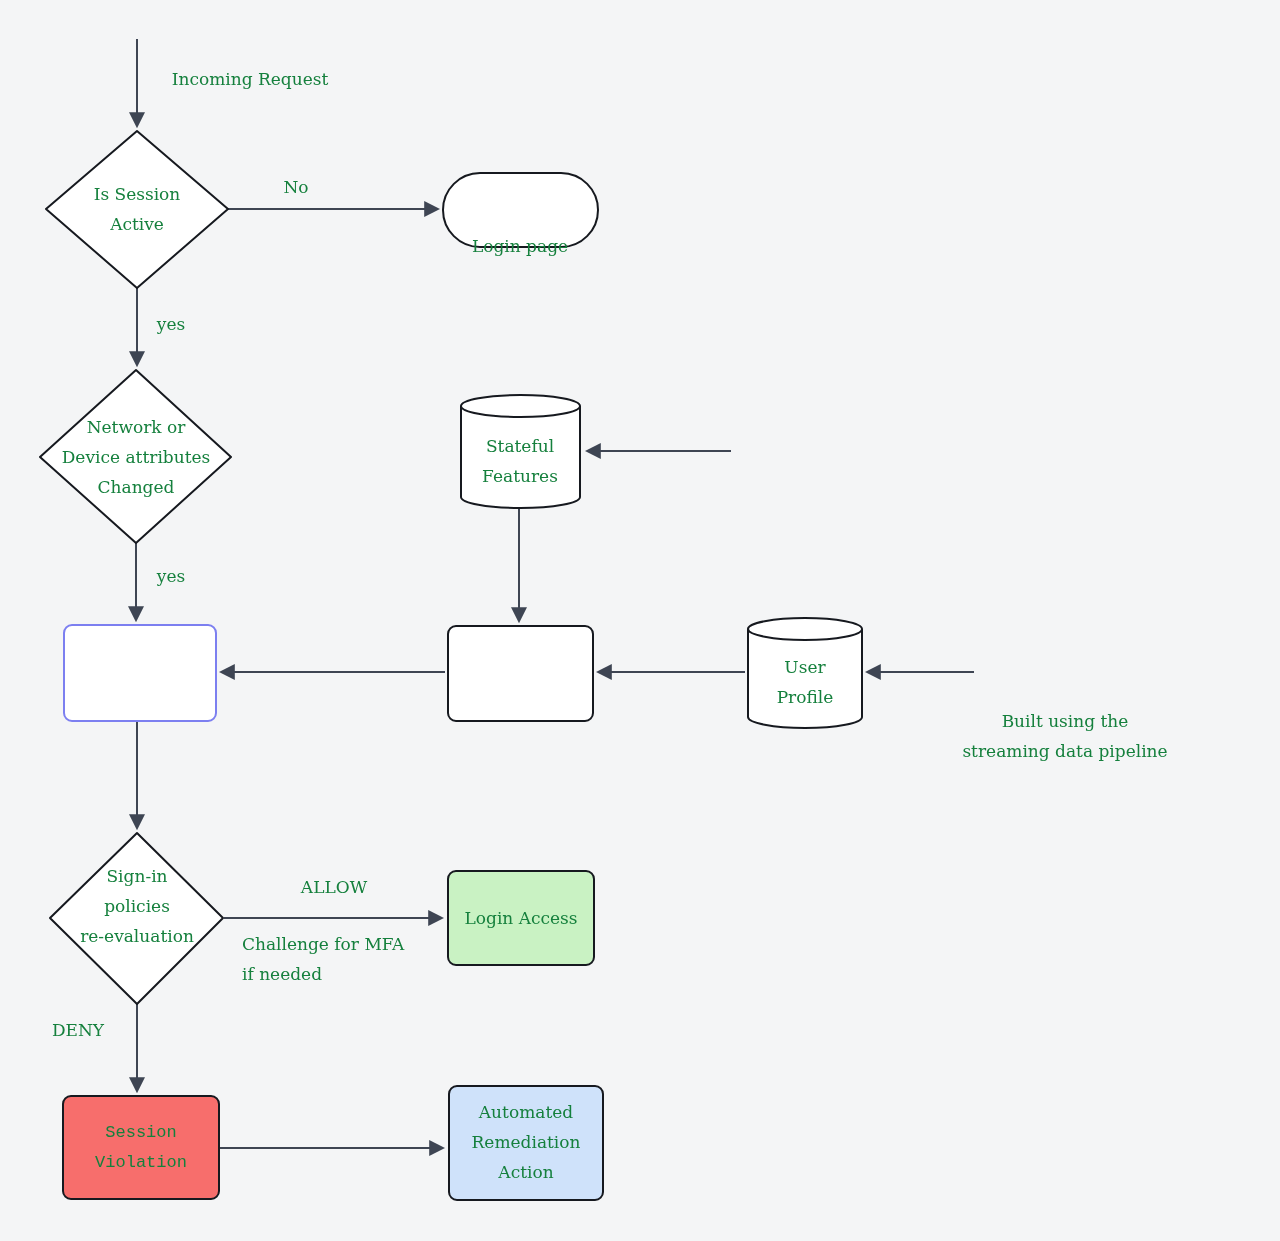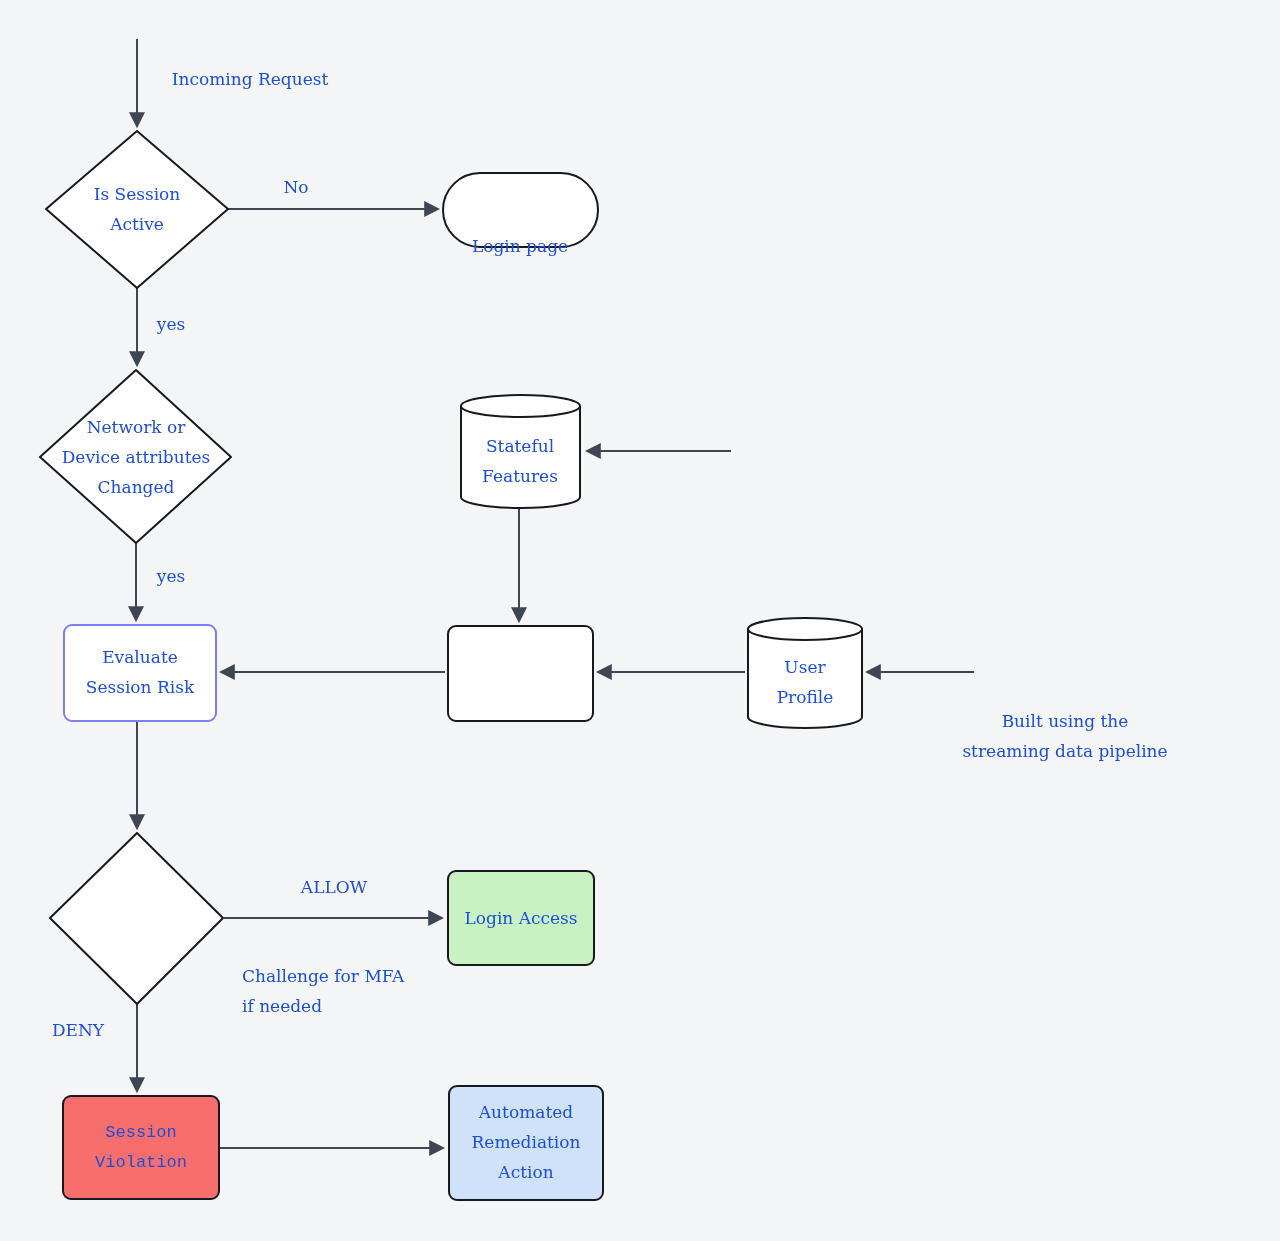--- a/index.html
+++ b/index.html
@@ -11,21 +11,21 @@
     background: #f4f5f6;
     overflow: hidden;
     font-family: "DejaVu Serif", "Liberation Serif", serif;
   }
   .canvas svg { position: absolute; left: 0; top: 0; }
   .label {
     position: absolute;
     transform: translate(-50%, -50%);
     font-size: 17px;
     line-height: 30px;
-    color: #1d4ed8;
+    color: #15803d;
     text-align: center;
     white-space: pre-line;
     pointer-events: none;
   }
   .label.block-left {
     transform: none;
     text-align: left;
   }
 </style>
 </head>
@@ -79,34 +79,35 @@
   </svg>
 
   <div class="label" style="left:137px; top:209px;">Is Session
 Active</div>
   <div class="label" style="left:520px; top:210px;margin-top:36px;">Login page</div>
   <div class="label" style="left:136px; top:457px;text-align:center;">Network or
 Device attributes
 Changed</div>
   <div class="label" style="left:520px; top:461px;">Stateful
 Features</div>
-  <div class="label" style="left:140px; top:672px;">Evaluate
-Session Risk</div>
   <div class="label" style="left:805px; top:682px;">User
 Profile</div>
+  <div class="label" style="left:137px; top:906px;">Sign-in
+policies
+re-evaluation</div>
   <div class="label" style="left:521px; top:918px;">Login Access</div>
   <div class="label" style="left:141px; top:1148px;font-family:Liberation Mono, monospace;">Session
 Violation</div>
   <div class="label" style="left:526px; top:1142px;">Automated
 Remediation
 Action</div>
 
   <div class="label" style="left:250px; top:79px;">Incoming Request</div>
   <div class="label" style="left:296px; top:187px;">No</div>
   <div class="label" style="left:171px; top:324px;">yes</div>
   <div class="label" style="left:171px; top:576px;">yes</div>
   <div class="label" style="left:1065px; top:710px;margin-top:26px;">Built using the streaming data pipeline</div>
   <div class="label" style="left:315px; top:887px;margin-left:19px;">ALLOW</div>
-  <div class="label block-left" style="left:242px; top:929px;margin-top:32px;">Challenge for MFA
+  <div class="label block-left" style="left:242px; top:929px;">Challenge for MFA
 if needed</div>
   <div class="label" style="left:78px; top:1030px;">DENY</div>
 
 </div>
 
 </body></html>

